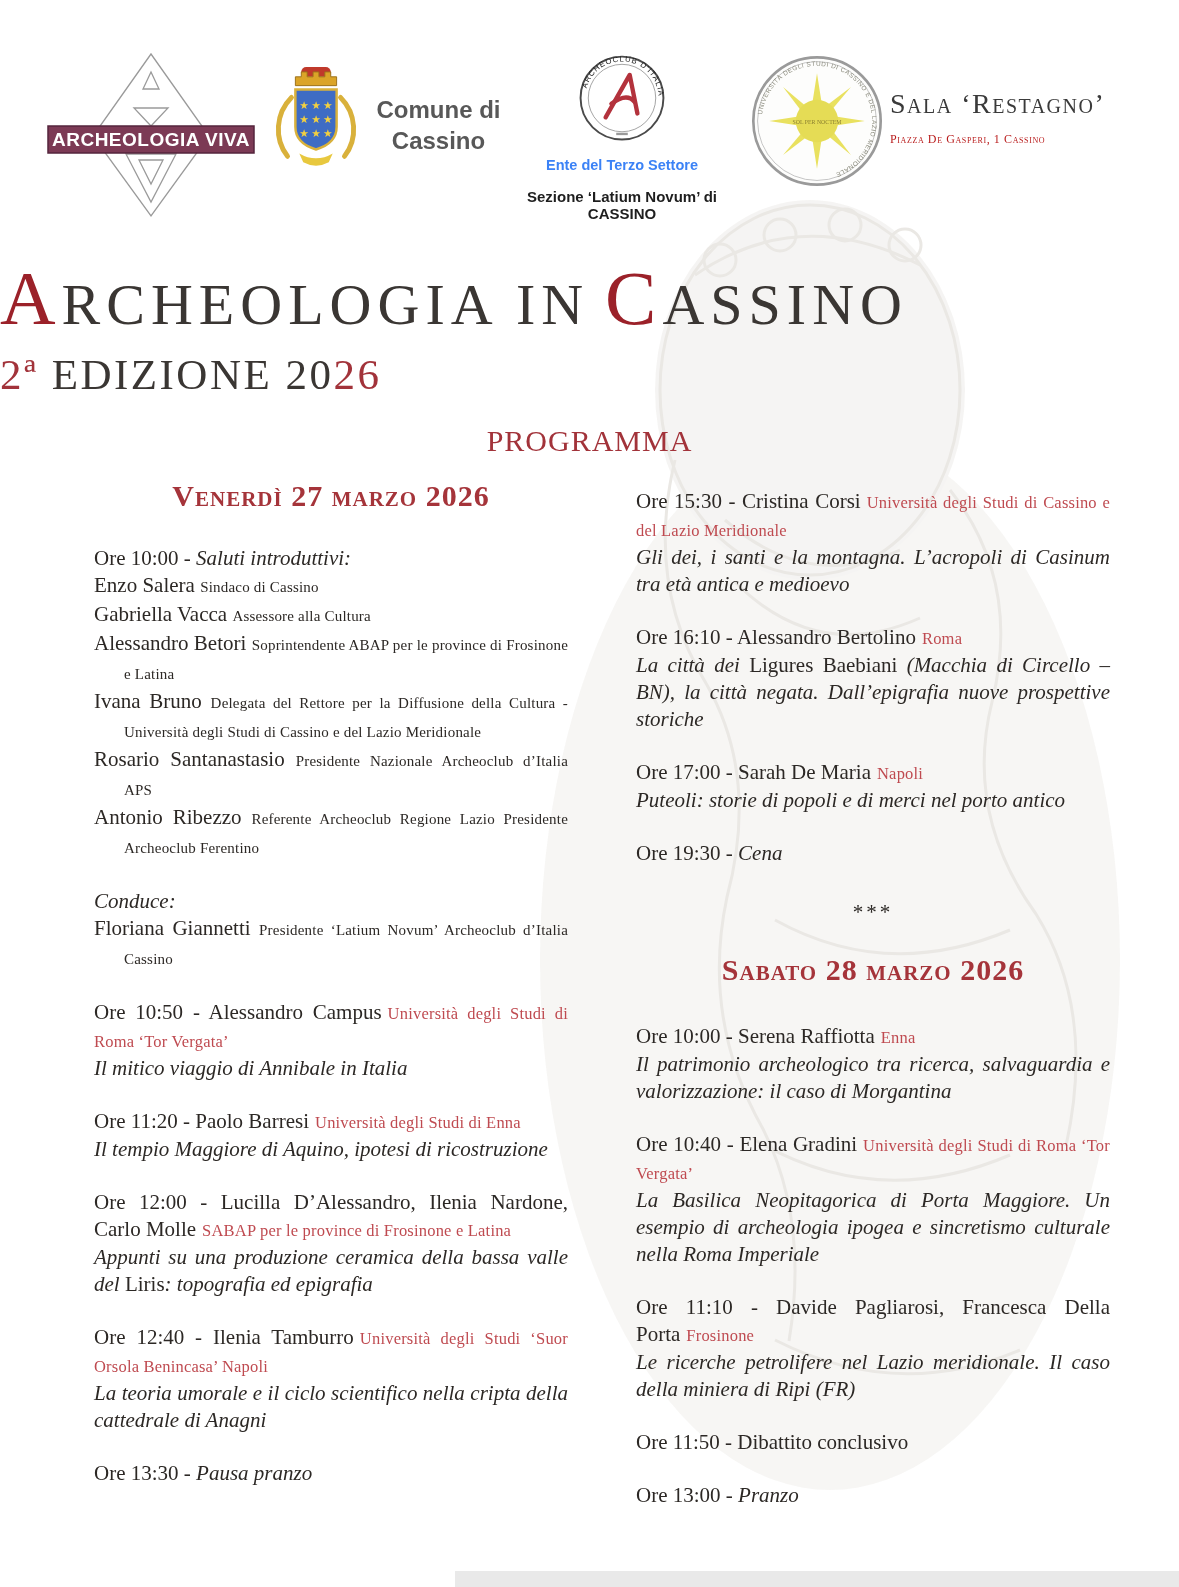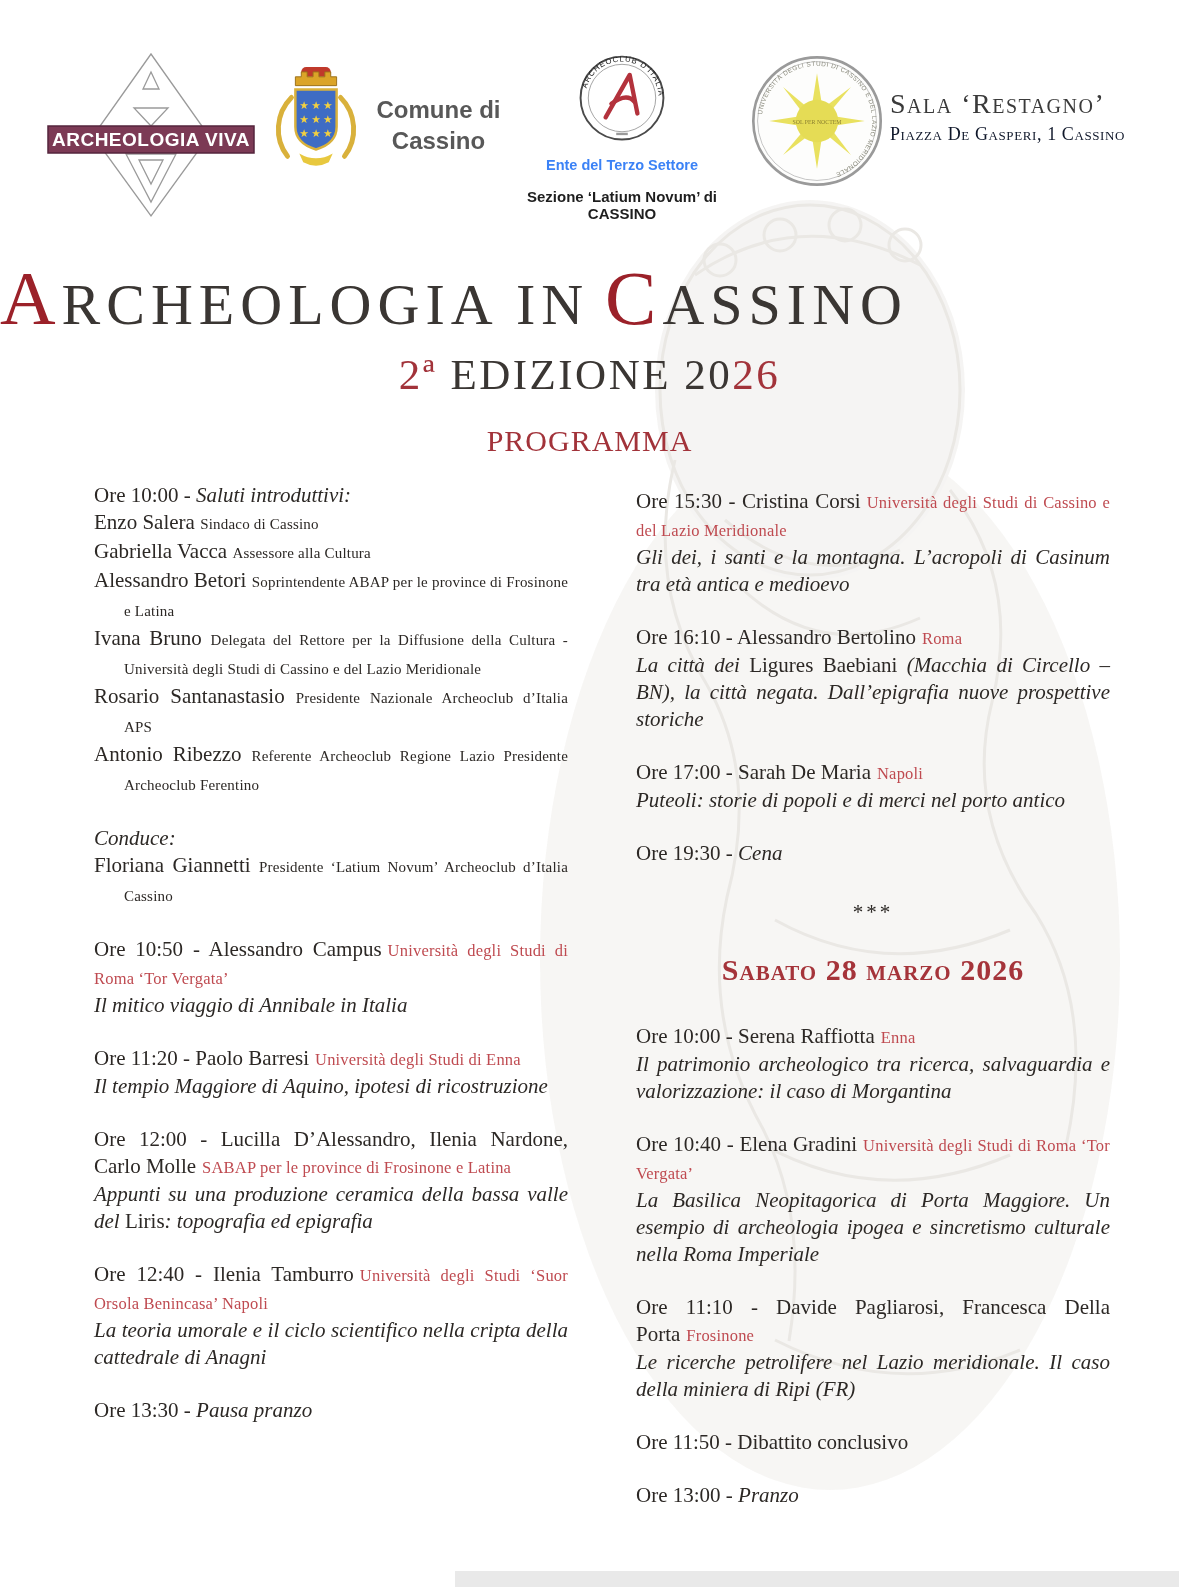--- a/index.html
+++ b/index.html
@@ -16,27 +16,27 @@
   .crest{position:absolute;left:262px;top:56px;width:108px;height:128px;}
   .comune-label{position:absolute;left:366px;top:94px;width:145px;text-align:center;
     font-family:"Liberation Sans",sans-serif;font-weight:bold;font-size:24px;line-height:31px;color:#585858;}
   .archeoclub{position:absolute;left:503px;top:46px;width:238px;text-align:center;}
   .ac-seal{width:98px;height:106px;}
   .ac-ente{margin-top:1px;font-family:"Liberation Sans",sans-serif;font-weight:bold;font-size:14.5px;color:#3b82f6;}
   .ac-sezione{margin-top:15px;font-family:"Liberation Sans",sans-serif;font-weight:bold;font-size:15px;color:#1e1e1e;}
   .unicas{position:absolute;left:748px;top:52px;width:138px;height:138px;}
   .sala{position:absolute;left:890px;top:88px;width:285px;text-align:left;}
   .sala-name{font-variant:small-caps;font-size:28px;letter-spacing:1.5px;color:#3a3a3a;}
-  .sala-address{margin-top:4px;font-variant:small-caps;font-size:18px;letter-spacing:.6px;color:#0f172a;}
+  .sala-address{margin-top:12px;font-variant:small-caps;font-size:12px;letter-spacing:.6px;color:#b91c1c;}
   
   .main-title{position:absolute;top:256px;left:0;width:100%;text-align:left;color:#3a3633;
     font-size:58px;letter-spacing:6px;line-height:84px;white-space:nowrap;}
   .main-title .cap{color:#9b2129;font-size:77px;}
   .main-title .gap{display:inline-block;width:16px;}
-  .edition{position:absolute;top:350px;left:0;width:100%;text-align:center;color:#3a3633;
+  .edition{position:absolute;top:350px;left:0;width:100%;text-align:left;color:#3a3633;
     font-size:43px;letter-spacing:2.5px;}
   .edition .red{color:#a2333a;}
   .programma{position:absolute;top:424px;left:0;width:100%;text-align:center;color:#a2333a;
     font-size:30px;letter-spacing:1px;}
   
   .col{position:absolute;top:482px;width:474px;font-size:21px;line-height:27px;}
   .col-left{left:94px;}
   .col-right{left:636px;padding-top:6px;}
   h2.day{margin:0 0 36px;text-align:center;font-variant:small-caps;font-weight:bold;
     color:#a5343a;font-size:30px;letter-spacing:1px;}
@@ -162,20 +162,21 @@
     <div class="sala-address">Piazza De Gasperi, 1 Cassino</div>
   </div>
 
   <div class="main-title"><span class="cap">A</span><span>RCHEOLOGIA IN</span><span class="gap"></span><span class="cap">C</span><span>ASSINO</span></div>
 
   <div class="edition"><span class="red">2ª</span><span> EDIZIONE 20</span><span class="red">26</span></div>
 
   <div class="programma">PROGRAMMA</div>
 
   <div class="col col-left">
+    <h2 class="day">Venerdì 27 marzo 2026</h2>
 
     <div class="block">
       <div class="head-line"><span>Ore 10:00 - </span><span class="it">Saluti introduttivi:</span></div>
       <div class="person"><span>Enzo Salera</span> <span class="role">Sindaco di Cassino</span></div>
       <div class="person"><span>Gabriella Vacca</span> <span class="role">Assessore alla Cultura</span></div>
       <div class="person"><span>Alessandro Betori</span> <span class="role">Soprintendente ABAP per le province di Frosinone e Latina</span></div>
       <div class="person"><span>Ivana Bruno</span> <span class="role">Delegata del Rettore per la Diffusione della Cultura - Università degli Studi di Cassino e del Lazio Meridionale</span></div>
       <div class="person"><span>Rosario Santanastasio</span> <span class="role">Presidente Nazionale Archeoclub d’Italia APS</span></div>
       <div class="person"><span>Antonio Ribezzo</span> <span class="role">Referente Archeoclub Regione Lazio Presidente Archeoclub Ferentino</span></div>
     </div>

